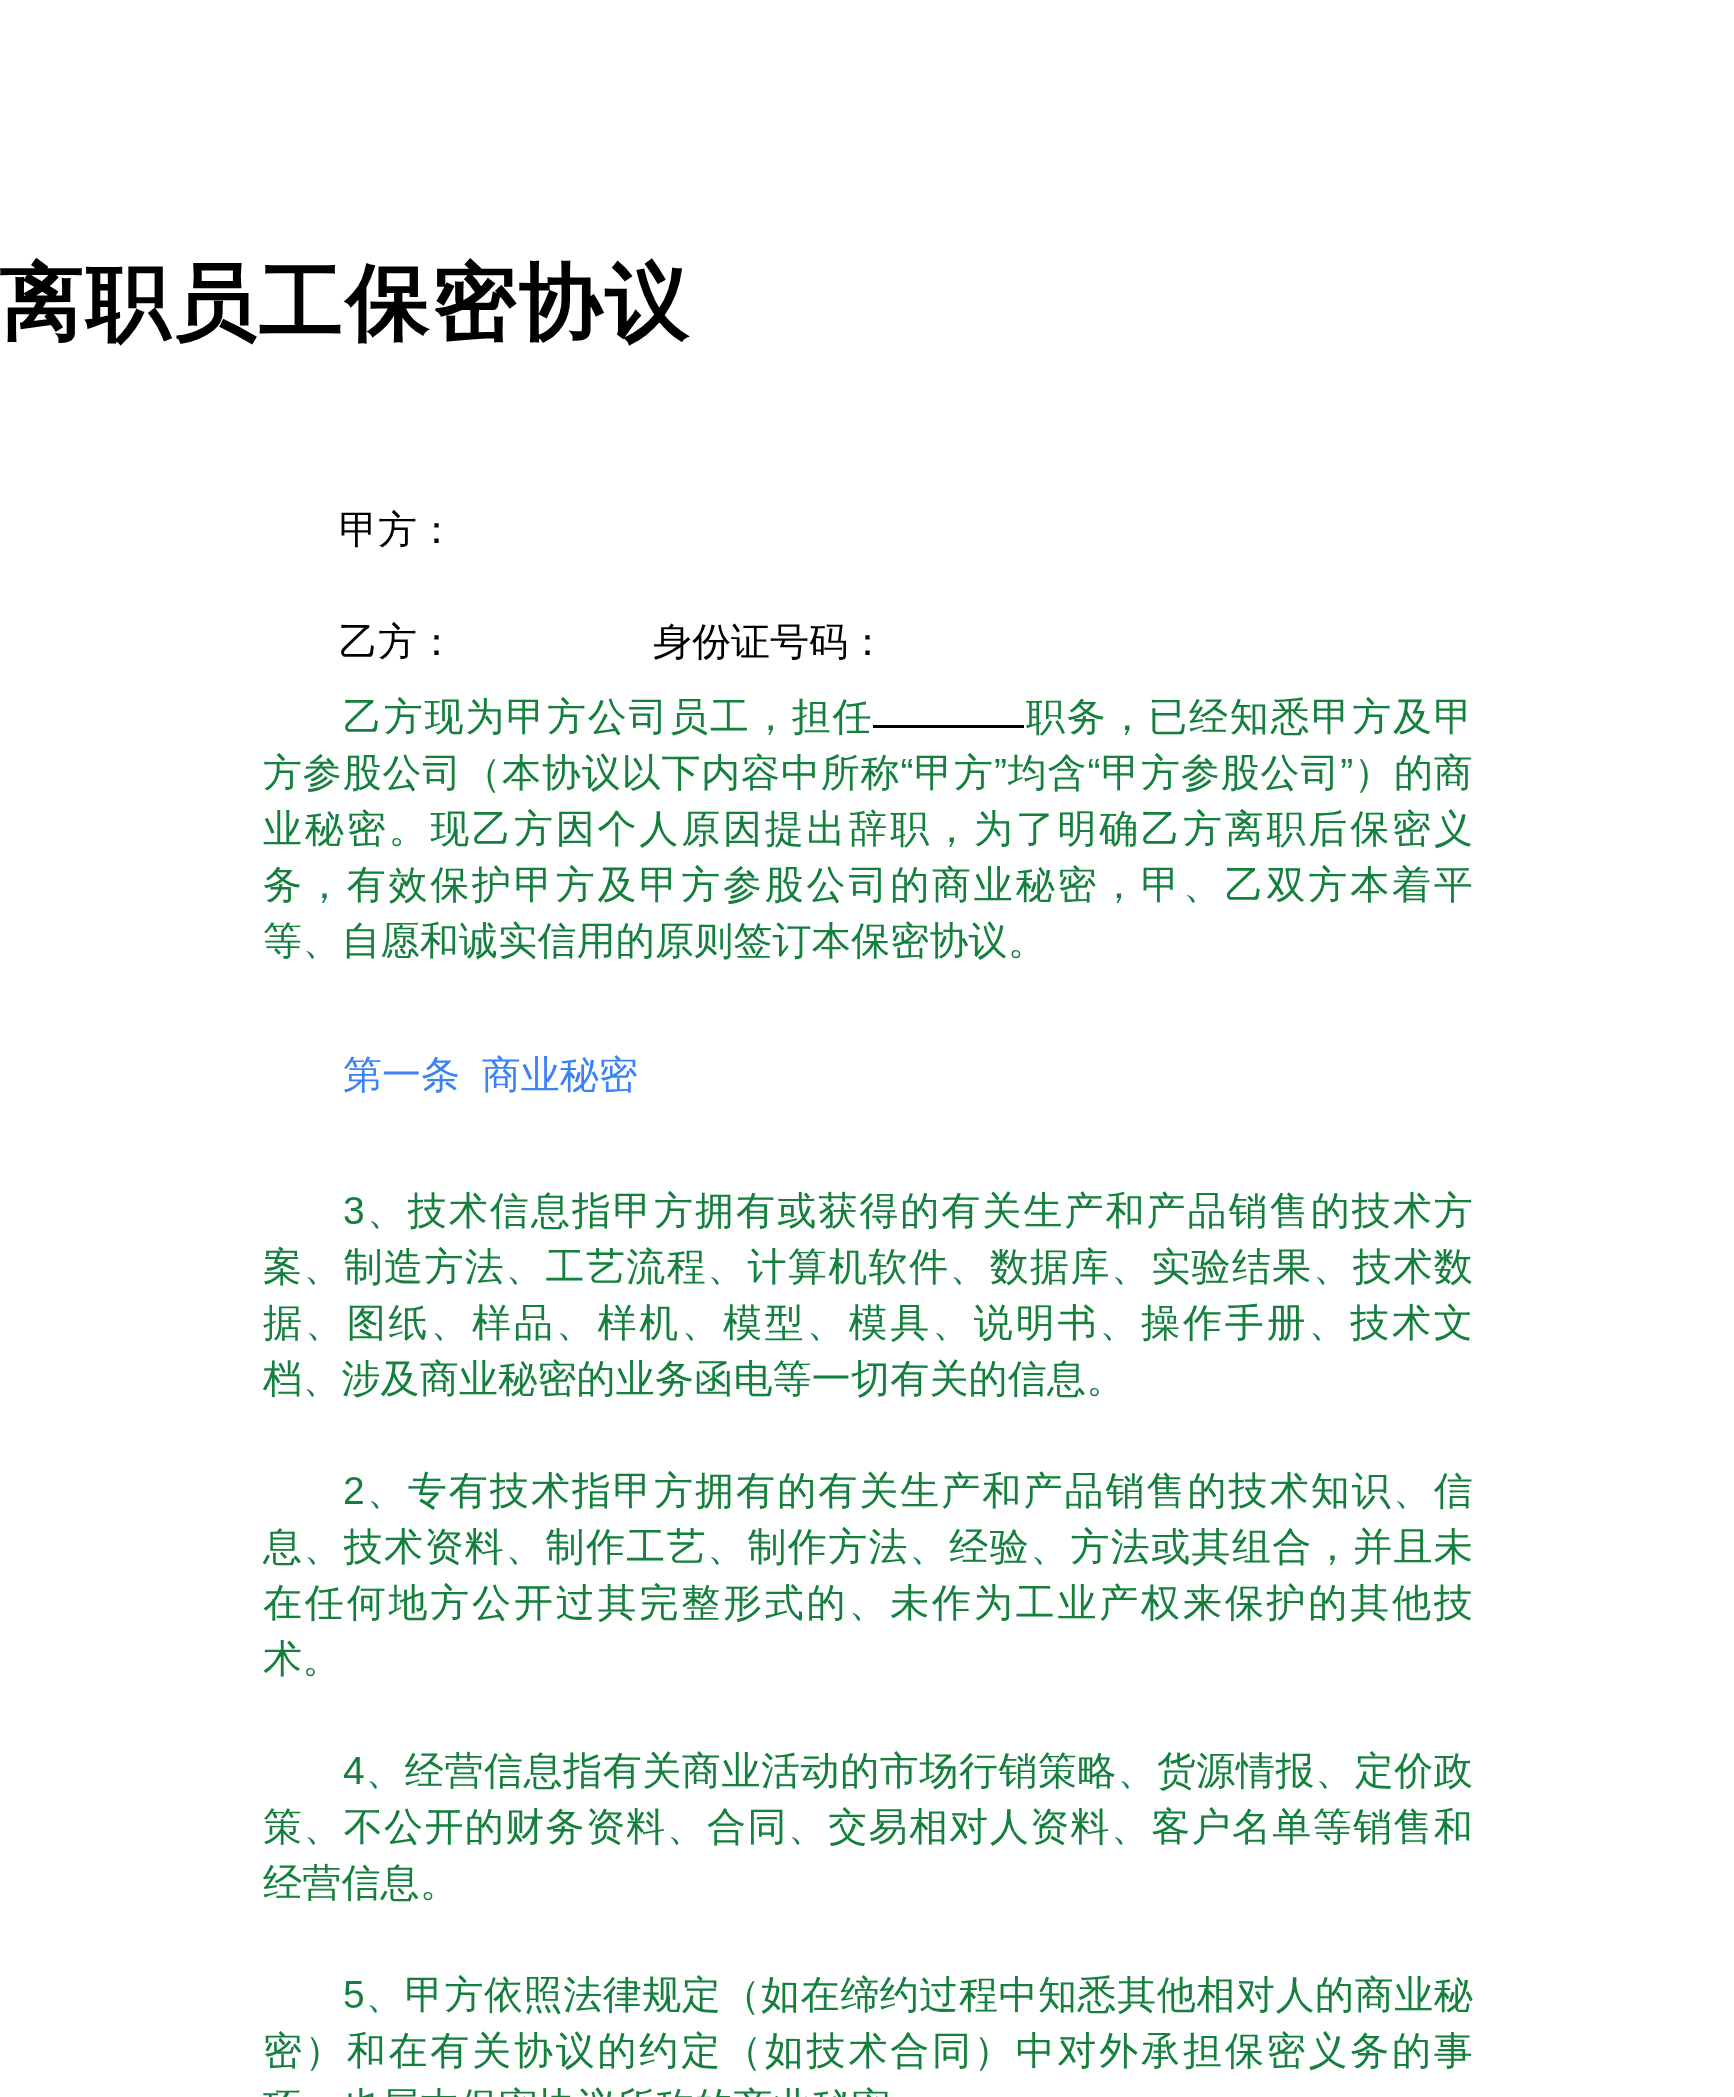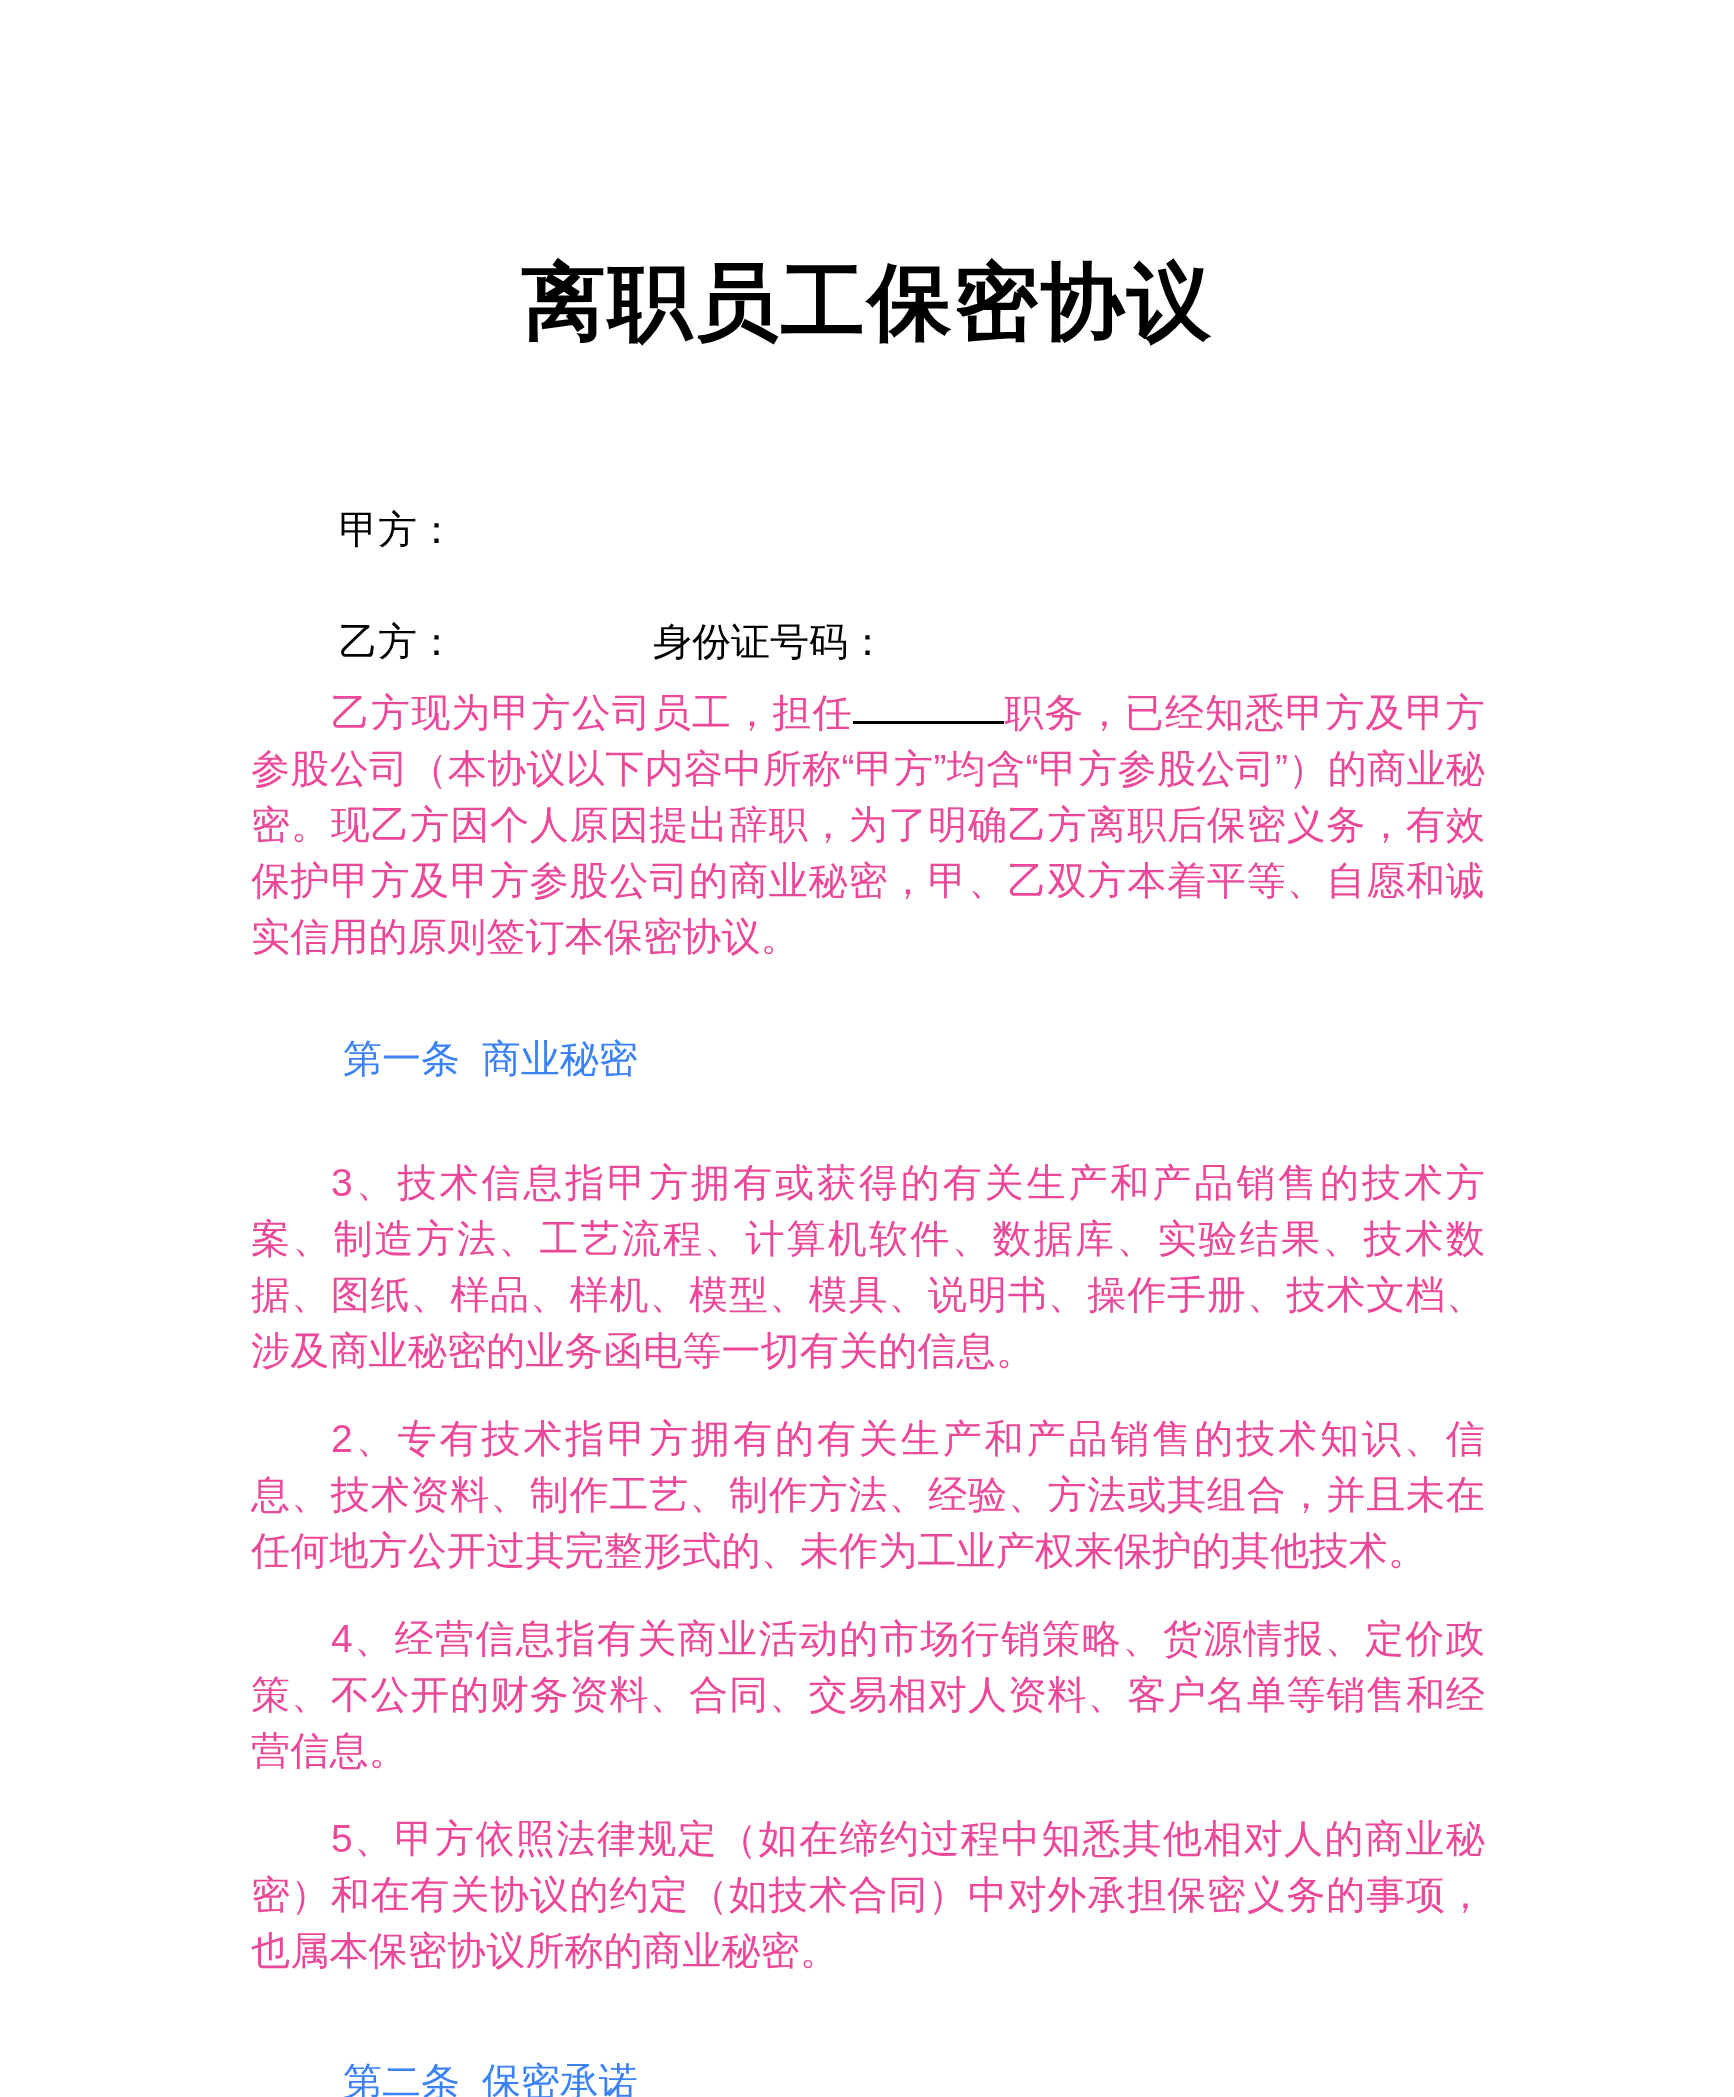--- a/index.html
+++ b/index.html
@@ -17,41 +17,40 @@
     height: 2453px;
     background: #ffffff;
     overflow: hidden;
     box-sizing: border-box;
   }
   .doc-title {
     position: absolute;
     top: 250px;
     left: 0;
     width: 1735px;
-    text-align: center;
     font-size: 84px;
     font-weight: bold;
     letter-spacing: 2.5px;
     line-height: 1.25;
     color: #000000;
   }
   .body-col {
     position: absolute;
     left: 247px;
     top: 493px;
     width: 1242px;
   }
   .para {
     font-size: 39px;
     line-height: 56px;
     letter-spacing: 0.2px;
     text-align: justify;
     text-justify: inter-ideograph;
-    color: #ec4899;
-    margin: 4px;
+    color: #15803d;
+    margin: 16px;
   }
   .indent {
     text-indent: 80px;
   }
   .gap-sm { height: 24px; }
   .gap-md { height: 32px; }
   .gap-lg { height: 46px; }
   .gap-xl { height: 55px; }
 
   .party-line {

